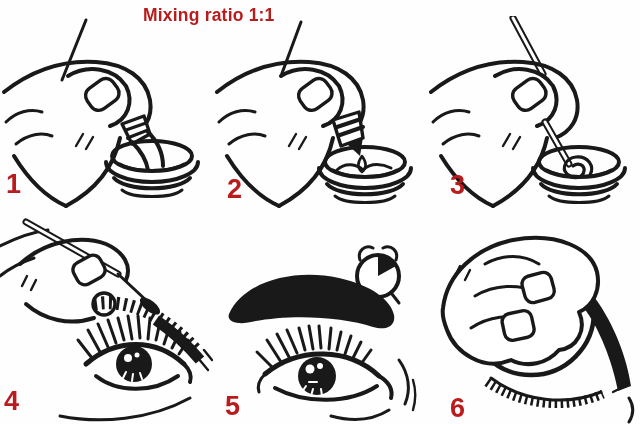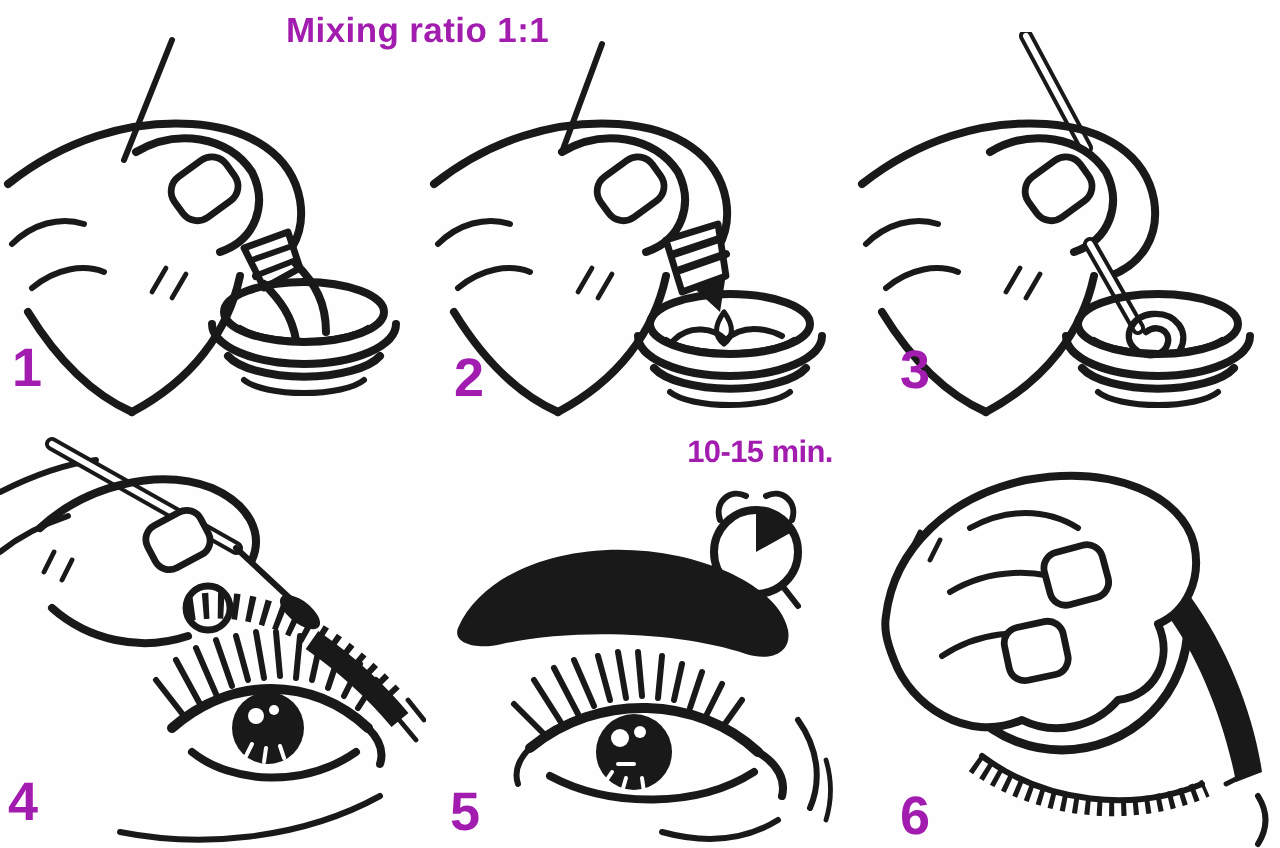--- a/index.html
+++ b/index.html
@@ -1,18 +1,18 @@
 <!DOCTYPE html>
 <html><head>
 <meta charset="utf-8">
 <style>
   html,body{margin:0;padding:0;background:#e8e8e8;}
   .sheet{
     position:relative;width:640px;height:424px;background:#fefefe;
-    font-family:"Liberation Sans",sans-serif;color:#a21caf;overflow:hidden;
+    font-family:"Liberation Sans",sans-serif;color:#b91c1c;overflow:hidden;
     margin:0 auto;
   }
   .title{
     position:absolute;left:143px;top:5px;font-size:17.5px;font-weight:bold;
     letter-spacing:.2px;white-space:nowrap;
   }
   .timer-label{
     position:absolute;left:336px;top:218px;width:88px;text-align:center;
     font-size:15.5px;font-weight:bold;white-space:nowrap;letter-spacing:-.3px;
   }
@@ -199,21 +199,20 @@
         <path class="hatch" style="stroke-width:9;stroke-dasharray:2.5 3.5" d="M60,170 C94,194 140,198 176,182"></path>
         <path class="s3" d="M64,166 C96,190 140,194 174,180"></path>
       </g>
       <g>
         <path class="s2" d="M186,180 l10,-5"></path>
         <path class="s3" d="M202,186 c5,8 5,16 0,24"></path>
       </g>
     </svg>
   </div>
 
-  <div class="timer-label">10-15 min.</div>
 
   <div class="step-num" style="left:6px;top:171px">1</div>
   <div class="step-num" style="left:227px;top:176px">2</div>
   <div class="step-num" style="left:450px;top:172px">3</div>
   <div class="step-num" style="left:4px;top:388px">4</div>
   <div class="step-num" style="left:225px;top:393px">5</div>
   <div class="step-num" style="left:450px;top:395px">6</div>
 
 </div>
 

